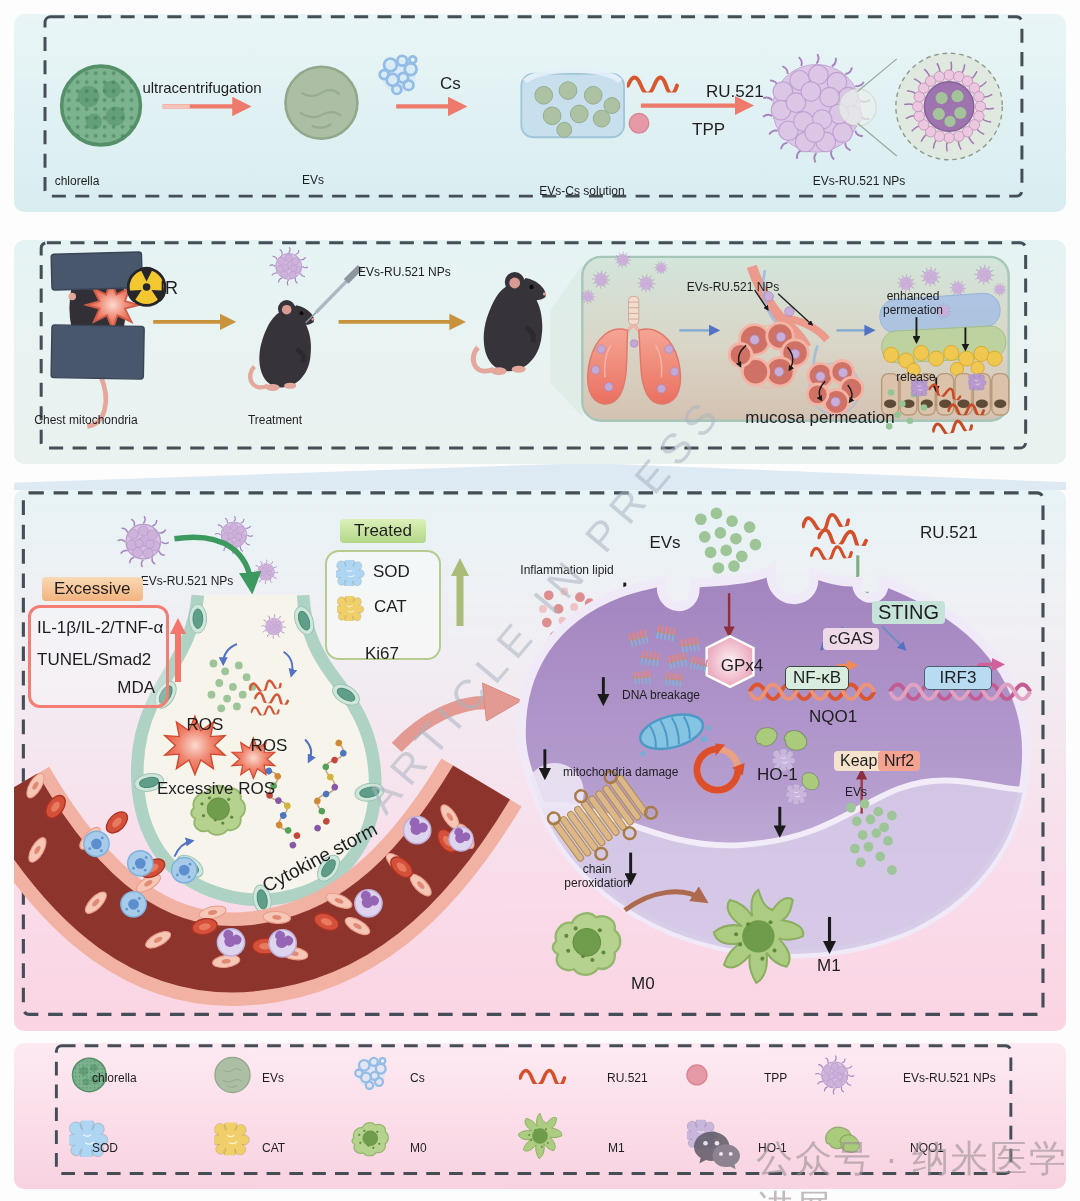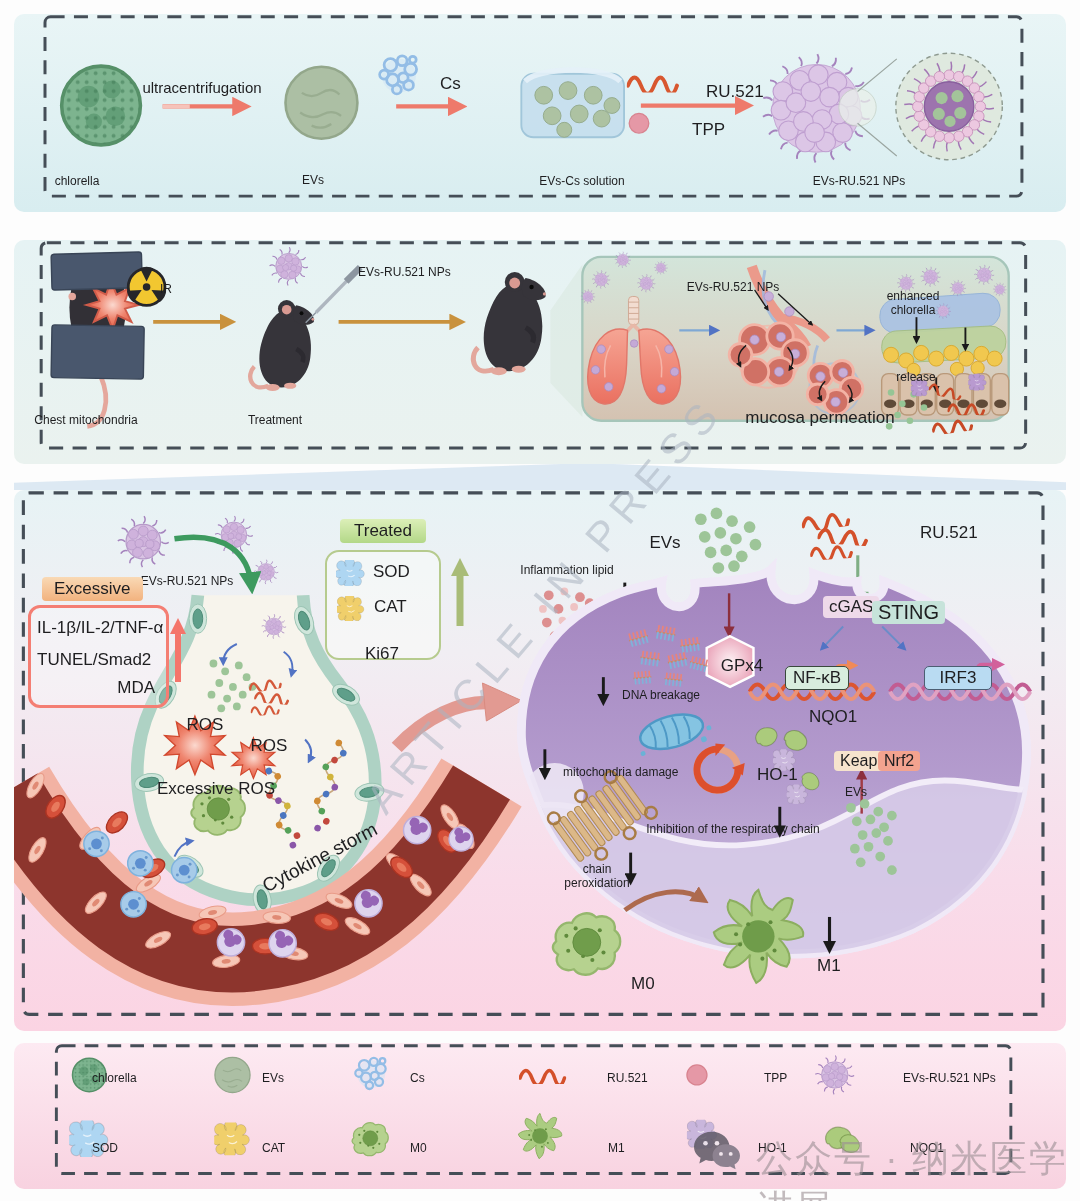--- a/index.html
+++ b/index.html
@@ -11,31 +11,31 @@
   #p3{left:14px;top:490px;width:1052px;height:541px;
       background:linear-gradient(180deg,#e7f3f5 0%,#f1eef3 30%,#f9dcea 72%,#fbd4e3 100%)}
   #p4{left:14px;top:1043px;width:1052px;height:146px;background:linear-gradient(180deg,#fdeaf2,#f8d2e0)}
   #funnel{position:absolute;left:14px;top:464px;width:1052px;height:26px;z-index:0;
       background:rgba(176,205,229,.42);clip-path:polygon(52% 0,57% 0,100% 70%,100% 100%,0 100%,0 72%)}
   svg.art{position:absolute;z-index:2}
   .dash{fill:none;stroke:#454e57;stroke-width:3.2;stroke-dasharray:15 10}
   .lbl{position:absolute;z-index:6;font-size:12px;line-height:1.18;white-space:nowrap}
   .c{transform:translate(-50%,-50%);text-align:center;white-space:normal}
   .lv{transform:translateY(-50%)}
-  .fs15{font-size:15px}.fs17{font-size:17px}.fs18{font-size:12px}.fs19{font-size:19px}
+  .fs15{font-size:15px}.fs17{font-size:17px}.fs18{font-size:18px}.fs19{font-size:19px}
   .tag{position:absolute;z-index:6;border-radius:4px;text-align:center}
   #tagUntreated{left:42px;top:577px;padding:2px 12px;font-size:17px;
       background:linear-gradient(180deg,#f9d9b5,#f2b27e)}
   #tagTreated{left:340px;top:519px;padding:2px 14px;font-size:17px;
       background:linear-gradient(180deg,#dcefb8,#b3d888)}
   #untreatedBox{position:absolute;left:28px;top:605px;width:135px;height:97px;z-index:5;
       border:3px solid #f47e73;border-radius:12px;background:rgba(255,255,255,.25)}
   #treatedBox{position:absolute;left:325px;top:550px;width:112px;height:106px;z-index:5;
       border:2.5px solid #b6cb8e;border-radius:14px;background:rgba(252,255,250,.45)}
-  #tagCgas{left:823px;top:596px;padding:1px 6px;font-size:17px;background:#eed9e9;border-radius:4px}
+  #tagCgas{left:823px;top:628px;padding:1px 6px;font-size:17px;background:#eed9e9;border-radius:4px}
   #tagSting{left:872px;top:601px;padding:0 6px;font-size:20px;background:#c6e3da;border-radius:4px}
   #tagNfkb{left:785px;top:666px;width:62px;padding:1px 0;font-size:17px;background:#d8edde;
       border:1.6px solid #39493d;border-radius:5px}
   #tagIrf3{left:924px;top:666px;width:66px;padding:1px 0;font-size:17px;background:#b9dbf2;
       border:1.6px solid #4c5e73;border-radius:5px}
   #tagKeap1{left:834px;top:751px;padding:1px 6px;font-size:16px;background:#f6e3cd}
   #tagNrf2{left:878px;top:751px;padding:1px 6px;font-size:16px;background:#f3a38f}
   #wmDiag{position:absolute;left:545px;top:605px;z-index:7;white-space:nowrap;
       transform:translate(-50%,-50%) rotate(-50deg);font-size:42px;letter-spacing:9px;
       color:#aab4c1;opacity:.55}
@@ -878,31 +878,31 @@
   <g>
     <use href="#sym-bean" x="856" y="1132" width="38" height="30" transform="rotate(-12 875 1147)" style="color:#abcb7c"></use>
     <use href="#sym-bean" x="872" y="1142" width="30" height="24" transform="rotate(28 887 1154)" style="color:#abcb7c"></use>
   </g>
 </svg>
 
 <div class="lbl c fs15" style="left:202px;top:88px">ultracentrifugation</div>
 <div class="lbl c" style="left:77px;top:181px">chlorella</div>
 <div class="lbl c" style="left:313px;top:180px">EVs</div>
 <div class="lbl lv fs17" style="left:440px;top:84px">Cs</div>
-<div class="lbl c" style="left:582px;top:181px">EVs-Cs solution</div>
+<div class="lbl c" style="left:582px;top:191px">EVs-Cs solution</div>
 <div class="lbl lv fs17" style="left:706px;top:92px">RU.521</div>
 <div class="lbl lv fs17" style="left:692px;top:130px">TPP</div>
 <div class="lbl c" style="left:859px;top:181px">EVs-RU.521 NPs</div>
 
 <div class="lbl lv fs18" style="left:160px;top:289px">IR</div>
 <div class="lbl c" style="left:86px;top:420px">Chest mitochondria</div>
 <div class="lbl lv" style="left:358px;top:272px">EVs-RU.521 NPs</div>
 <div class="lbl c" style="left:275px;top:420px">Treatment</div>
 <div class="lbl c" style="left:733px;top:287px;width:112px">EVs-RU.521 NPs</div>
-<div class="lbl c" style="left:913px;top:303px;width:100px">enhanced chlorella</div>
+<div class="lbl c" style="left:913px;top:303px;width:100px">enhanced permeation</div>
 <div class="lbl c" style="left:916px;top:377px">release</div>
 <div class="lbl c fs17" style="left:820px;top:418px">mucosa permeation</div>
 
 <div class="lbl c" style="left:187px;top:581px;width:114px">EVs-RU.521 NPs</div>
 <div class="tag" id="tagUntreated">Excessive</div>
 <div id="untreatedBox"></div>
 <div class="lbl fs17" style="left:37px;top:618px;width:118px;text-align:right">IL-1β/IL-2/TNF-α</div>
 <div class="lbl fs17" style="left:37px;top:650px;width:118px;">TUNEL/Smad2</div>
 <div class="lbl fs17" style="left:37px;top:678px;width:118px;text-align:right">MDA</div>
 <svg class="art" style="left:170px;top:616px;z-index:6" width="16" height="70" viewBox="0 0 16 70">
@@ -935,21 +935,20 @@
 <div class="lbl c fs17" style="left:742px;top:666px;z-index:6">GPx4</div>
 <div class="tag" id="tagNfkb">NF-κB</div>
 <div class="tag" id="tagIrf3">IRF3</div>
 <div class="lbl c fs17" style="left:833px;top:717px">NQO1</div>
 <div class="lbl lv" style="left:622px;top:695px">DNA breakage</div>
 <div class="lbl lv" style="left:563px;top:772px">mitochondria damage</div>
 <div class="lbl lv fs17" style="left:757px;top:775px">HO-1</div>
 <div class="tag" id="tagKeap1">Keap1</div>
 <div class="tag" id="tagNrf2">Nrf2</div>
 <div class="lbl lv" style="left:845px;top:792px">EVs</div>
-<div class="lbl c" style="left:733px;top:829px;width:200px">Inhibition of the respiratory chain</div>
 <div class="lbl c" style="left:597px;top:876px;width:92px">chain peroxidation</div>
 <div class="lbl lv fs17" style="left:631px;top:984px">M0</div>
 <div class="lbl lv fs17" style="left:817px;top:966px">M1</div>
 
 <div class="lbl lv" style="left:92px;top:1078px">chlorella</div>
 <div class="lbl lv" style="left:262px;top:1078px">EVs</div>
 <div class="lbl lv" style="left:410px;top:1078px">Cs</div>
 <div class="lbl lv" style="left:607px;top:1078px">RU.521</div>
 <div class="lbl lv" style="left:764px;top:1078px">TPP</div>
 <div class="lbl lv" style="left:903px;top:1078px">EVs-RU.521 NPs</div>

